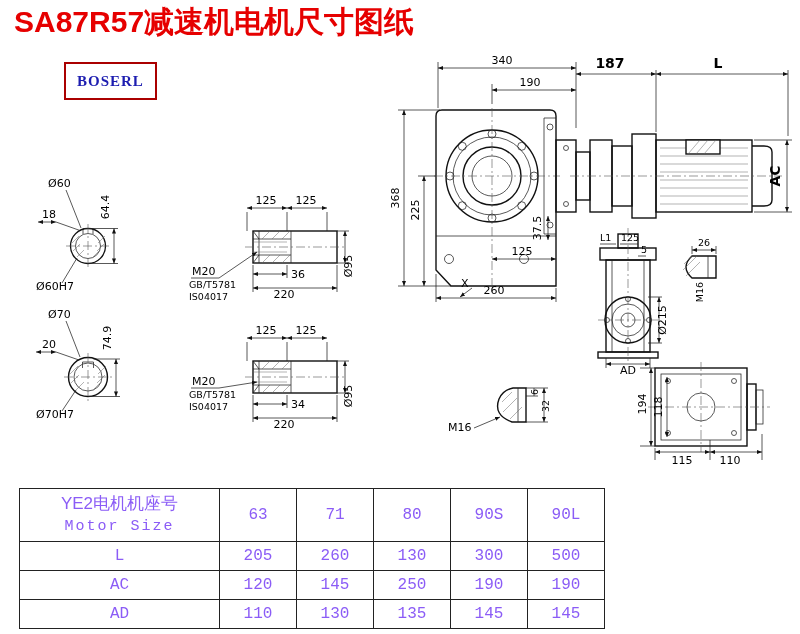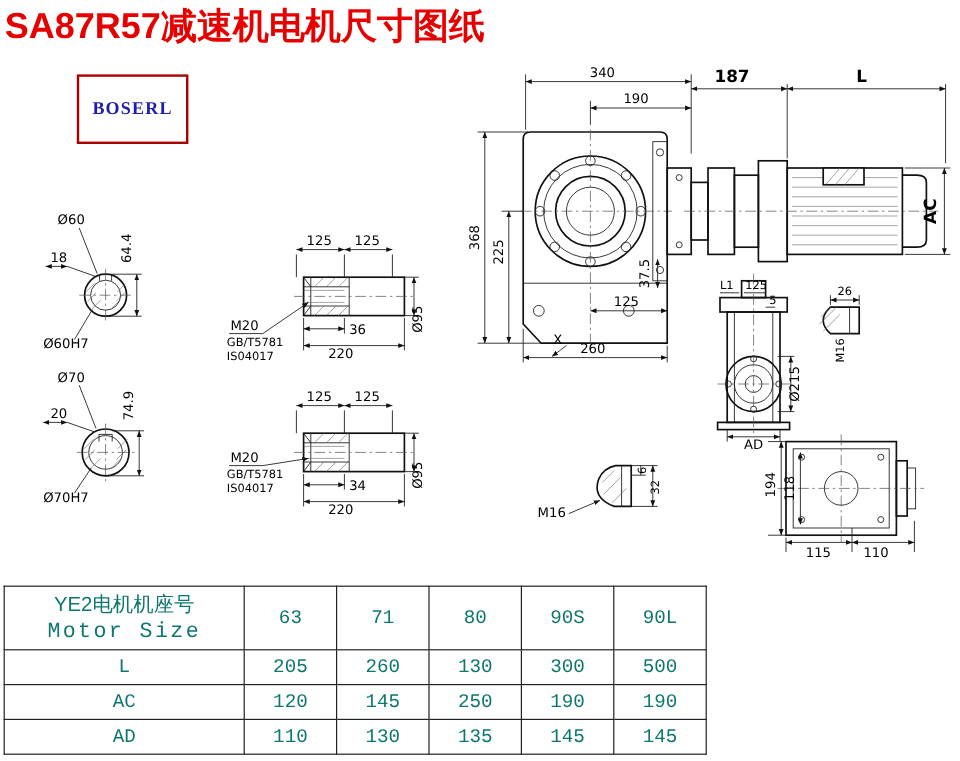--- a/index.html
+++ b/index.html
@@ -1,43 +1,43 @@
 <!DOCTYPE html>
 <html><head>
 <meta charset="utf-8">
 <style>
   * { margin:0; padding:0; box-sizing:border-box; }
   html,body { width:800px; height:634px; background:#fff; font-family:"Liberation Sans",sans-serif; }
   .canvas { position:absolute; left:0; top:0; width:800px; height:634px; background:#fff; overflow:hidden; }
-  .page-title { position:absolute; left:4px; top:2px; font-size:30px; font-weight:bold; color:#e60000; letter-spacing:0; white-space:nowrap; }
-  .logo-box { position:absolute; left:64px; top:62px; border:2px solid #aa0000; padding:18px 11px; background:#fff; }
+  .page-title { position:absolute; left:14px; top:2px; font-size:30px; font-weight:bold; color:#e60000; letter-spacing:0; white-space:nowrap; }
+  .logo-box { position:absolute; left:64px; top:62px; border:2px solid #aa0000; padding:8px 11px; background:#fff; }
   .logo-box span { color:#1d1db0; font-weight:bold; font-size:15px; letter-spacing:1px; font-family:"Liberation Serif",serif; }
   svg.draw { position:absolute; left:0; top:0; }
 
   
   .ol  { fill:none; stroke:#111; stroke-width:1.4; }
   .olf { fill:#fff;  stroke:#111; stroke-width:1.4; }
   .tl  { fill:none; stroke:#222; stroke-width:0.75; }
   .dl  { fill:none; stroke:#222; stroke-width:0.75; }
   .cl  { fill:none; stroke:#555; stroke-width:0.6; stroke-dasharray:9 3 2 3; }
   .ht  { fill:none; stroke:#666; stroke-width:0.5; }
   text.dt  { font:11px "DejaVu Sans",sans-serif; fill:#000; }
   text.dts { font:9.5px "DejaVu Sans",sans-serif; fill:#000; }
   text.dtb { font:bold 14px "DejaVu Sans",sans-serif; fill:#000; }
   .mid { text-anchor:middle; }
   .it  { font-style:italic; font-weight:bold; }
 
   
-  .size-table { position:absolute; left:3px; top:488px; border-collapse:collapse; table-layout:fixed; color:#0f766e; }
+  .size-table { position:absolute; left:19px; top:488px; border-collapse:collapse; table-layout:fixed; color:#8b5cf6; }
   .size-table th, .size-table td { border:1.4px solid #222; text-align:center; vertical-align:middle; font-weight:normal;
         font-family:"Liberation Mono","DejaVu Sans Mono",monospace; font-size:16px; background:#fff; }
   .size-table tr.hrow th { height:53px; }
   .size-table tr.drow td { height:29px; }
   .hdr-cn { font-family:"Liberation Sans",sans-serif; font-size:17px; line-height:24px; }
-  .hdr-en { font-family:"Liberation Mono","DejaVu Sans Mono",monospace; font-size:18px; letter-spacing:2px; line-height:22px; }
+  .hdr-en { font-family:"Liberation Mono","DejaVu Sans Mono",monospace; font-size:15px; letter-spacing:2px; line-height:22px; }
 </style>
 </head>
 <body>
 
 <div class="canvas">
 
   <svg class="draw" width="800" height="485" viewBox="0 0 800 485">
     <defs>
       <marker id="ar" viewBox="0 0 10 10" refX="8.5" refY="5" markerWidth="8" markerHeight="8" orient="auto-start-reverse">
         <path d="M0,1.6 L8.5,5 L0,8.4 Z" fill="#111"></path>

